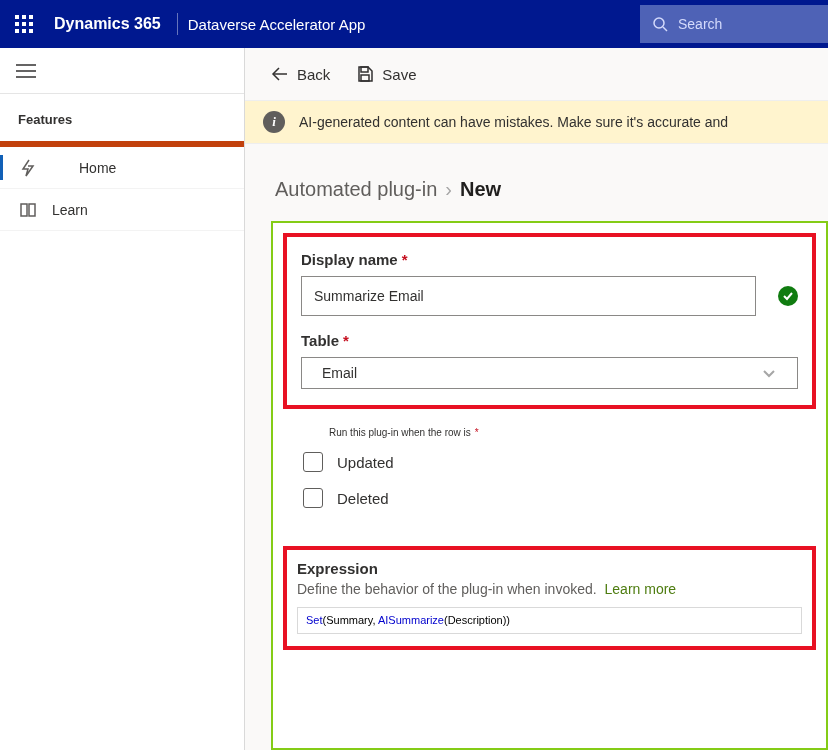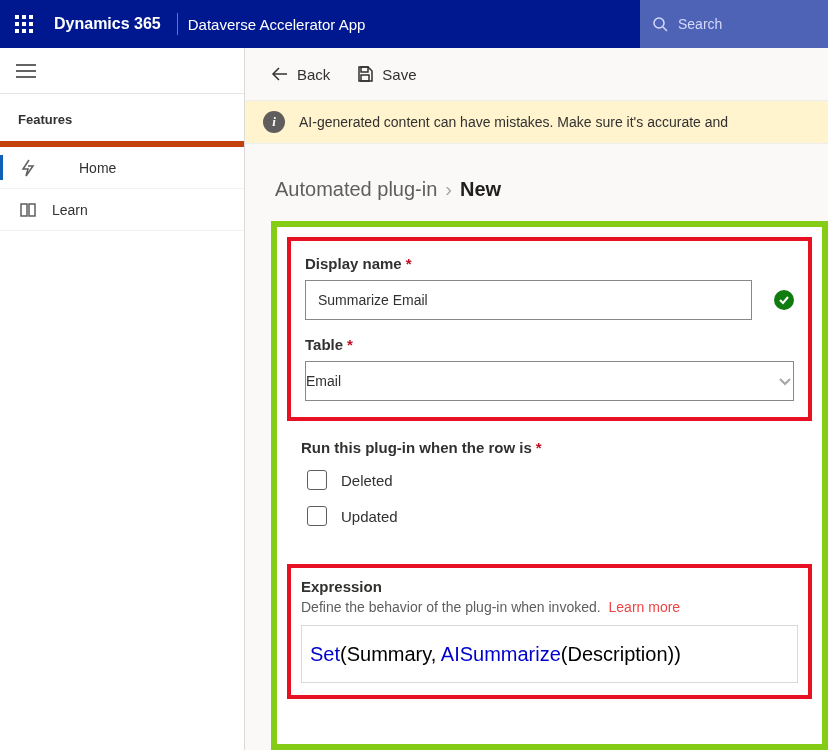--- a/index.html
+++ b/index.html
@@ -17,21 +17,21 @@
     width: 48px; height: 48px;
     display: flex; align-items: center; justify-content: center;
     cursor: pointer;
   }
   .waffle svg { width: 18px; height: 18px; }
   .brand { font-size: 16px; font-weight: 700; padding: 0 12px 0 6px; }
   .pipe { width: 1px; height: 22px; background: rgba(255,255,255,.4); margin: 0 10px 0 4px; }
   .appname { font-size: 15px; font-weight: 400; }
   .header-spacer { flex: 1; }
   .searchbox {
-    height: 48px; width: 188px;
+    height: 38px; width: 188px;
     background: #4e62b6;
     display: flex; align-items: center;
     padding: 0 12px;
     margin-right: 0;
   }
   .searchbox svg { width: 16px; height: 16px; margin-right: 10px; }
   .searchbox .search-text { color: #d4dafc; font-size: 14px; }
 
   
   .body { display: flex; height: calc(750px - 48px); }
@@ -120,21 +120,21 @@
     font-size: 20px;
     color: #605e5c;
     display: flex; 
   }
   .breadcrumb .sep { margin: 0 8px; color: #a6a6a6; }
   .breadcrumb .current { font-weight: 600; color: #201f1e; }
 
   .card {
     background: #fff;
     margin: 6px 0 0 26px;
-    border: 6px solid #84cc16;
+    border: 2px solid #84cc16;
     padding: 0;
     flex: 1;
     overflow: hidden;
   }
 
   .highlight-box {
     border: 4px solid #e81123;
     padding: 14px 14px 16px;
     margin: 10px 10px 14px;
   }
@@ -158,33 +158,33 @@
   }
   .valid-check {
     width: 20px; height: 20px;
     margin-left: 12px;
     background: #107c10;
     border-radius: 50%;
     display: flex; align-items: center; justify-content: center;
   }
   .valid-check svg { width: 12px; height: 12px; }
   .dropdown {
-    height: 40px;
+    height: 32px;
     border: 1px solid #8a8886;
     display: flex; align-items: center;
-    padding: 0 0;
+    padding: 0 20px;
     background: #fff;
     cursor: pointer;
     justify-content: space-between;
   }
   .dropdown-text { font-size: 14px; color: #323130; }
   .dropdown svg { width: 16px; height: 16px; color: #a6a6a6; }
 
   .section { padding: 4px 24px 16px; }
-  .section-label { font-size: 15px; font-weight: 700; color: #323130; margin-bottom: 14px; }
+  .section-label { font-size: 10px; font-weight: 400; color: #323130; margin-bottom: 14px; margin-left: 32px; }
 
   .check-row { display: flex; align-items: center; margin: 0 0 16px 6px; cursor: pointer; }
   .checkbox {
     width: 20px; height: 20px;
     border: 1.5px solid #605e5c;
     border-radius: 3px;
     margin-right: 14px;
     display: flex; align-items: center; justify-content: center;
     background: #fff;
   }
@@ -192,26 +192,26 @@
   .checkbox.checked svg { width: 14px; height: 14px; }
   .check-label { font-size: 15px; color: #323130; }
 
   .expr-block {
     border: 4px solid #e81123;
     margin: 6px 10px 0;
     padding: 10px 10px 12px;
   }
   .expr-title { font-size: 15px; font-weight: 600; color: #323130; margin-bottom: 4px; }
   .expr-desc { font-size: 14px; color: #605e5c; margin-bottom: 10px; }
-  .expr-desc a { color: #ef4444; text-decoration: none; margin-left: 4px; cursor:pointer; }
+  .expr-desc a { color: #4d7c0f; text-decoration: none; margin-left: 4px; cursor:pointer; }
   .expr-code {
     border: 1px solid #d9d9d9;
-    padding: 16px 8px;
+    padding: 6px 8px;
     font-family: Consolas, Menlo, monospace;
-    font-size: 20px;
+    font-size: 11px;
     white-space: pre;
     color: #323130;
     background: #fff;
   }
   .tok-fn { color: #0000cd; }
   .tok-id { color: #000; }
   .tok-p  { color: #000; }
 </style>
 </head>
 <body>
@@ -332,25 +332,25 @@
         </div>
       </div>
 
       <div class="section">
         <div class="section-label">
           <span>Run this plug-in when the row is</span><span class="req">*</span>
         </div>
         <div id="run-when-list">
             <div class="check-row">
               <span class="checkbox"></span>
-              <span class="check-label">Deleted</span>
+              <span class="check-label">Updated</span>
             </div>
             <div class="check-row">
               <span class="checkbox"></span>
-              <span class="check-label">Updated</span>
+              <span class="check-label">Deleted</span>
             </div>
           </div>
       </div>
 
       <div class="expr-block">
         <div class="expr-title">Expression</div>
         <div class="expr-desc">
           <span>Define the behavior of the plug-in when invoked.</span>
           <a>Learn more</a>
         </div>

